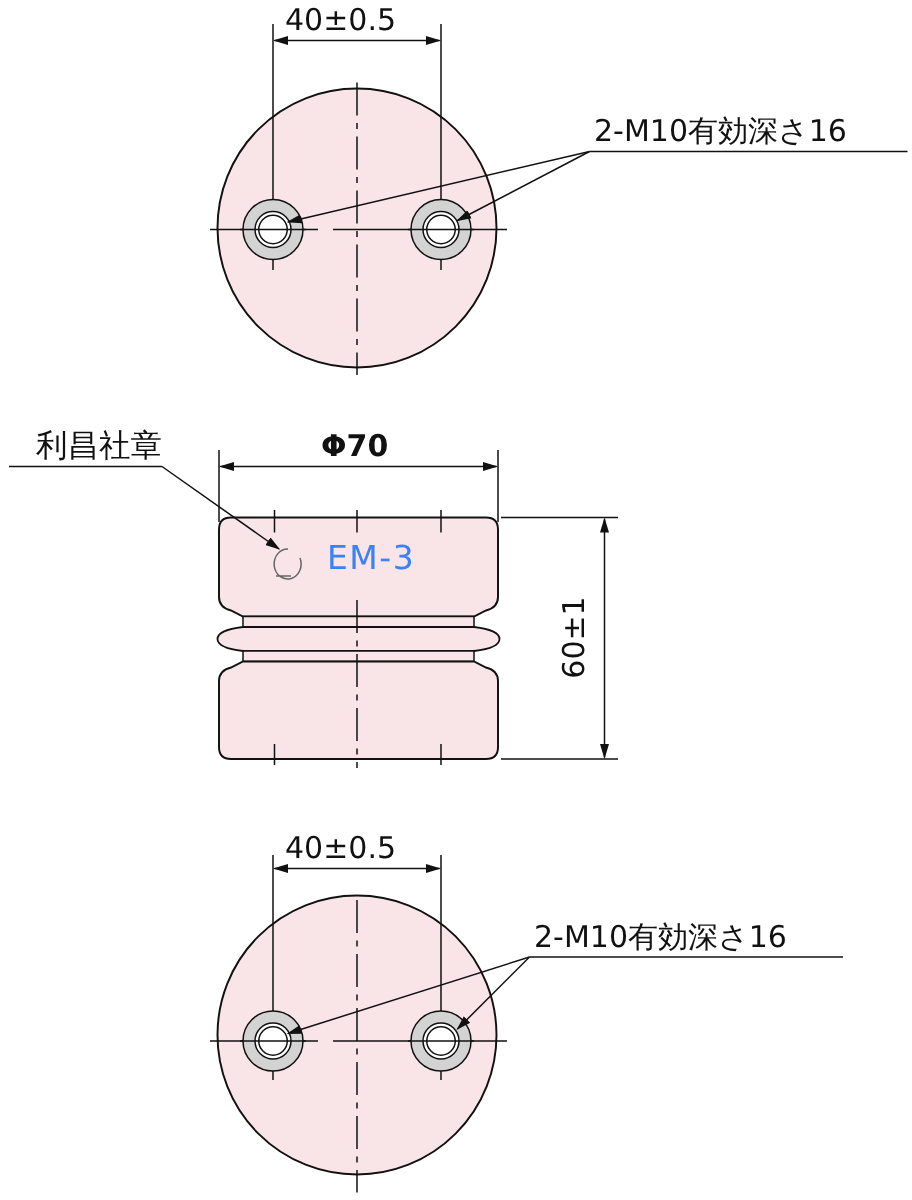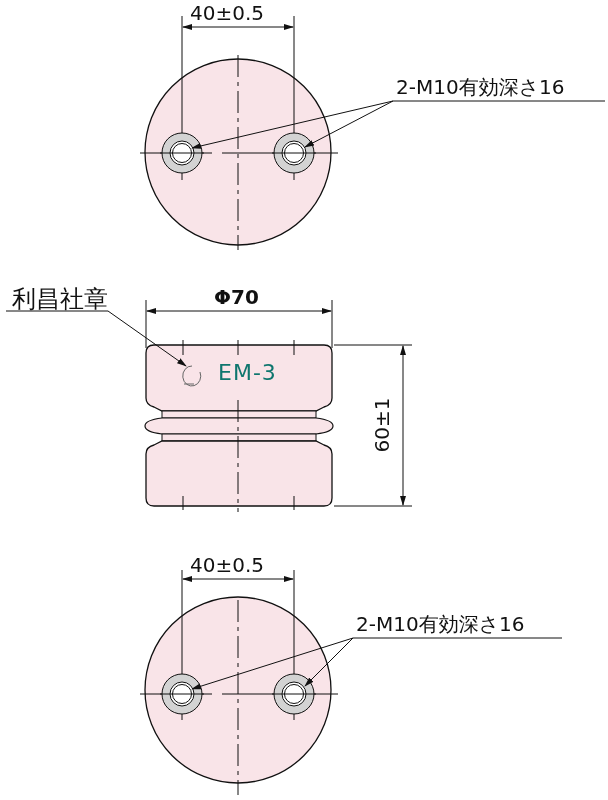--- a/index.html
+++ b/index.html
@@ -104,19 +104,19 @@
     </g>
     <line x1="353" y1="638" x2="562" y2="638" stroke="#111" stroke-width="1"></line>
     <line x1="353" y1="638" x2="192" y2="689" stroke="#111" stroke-width="1" marker-end="url(#arr)"></line>
     <line x1="353" y1="638" x2="305" y2="686" stroke="#111" stroke-width="1" marker-end="url(#arr)"></line>
   </g>
 </svg>
 
 <div class="lbl" style="left:190px; top:3px; font-size:20px;">40±0.5</div>
 <div class="lbl" style="left:396px; top:77px; font-size:20px;">2-M10有効深さ16</div>
 
-<div class="lbl" style="left:12px; top:287px; font-size:24px;">利昌社章</div>
+<div class="lbl" style="left:24px; top:287px; font-size:21px;">利昌社章</div>
 <div class="lbl" style="left:214px; top:287px; font-size:20px;font-weight:bold;">Φ70</div>
-<div class="lbl" style="left:218px; top:362px; font-size:22px; color:#0f766e; letter-spacing:1px;">EM-3</div>
+<div class="lbl" style="left:218px; top:362px; font-size:22px; color:#3b82f6; letter-spacing:1px;">EM-3</div>
 <div class="lbl" style="left:355px; top:415px; font-size:20px; transform:rotate(-90deg); transform-origin:center;">60±1</div>
 
 <div class="lbl" style="left:190px; top:555px; font-size:20px;">40±0.5</div>
 <div class="lbl" style="left:356px; top:614px; font-size:20px;">2-M10有効深さ16</div>
 
 </body></html>

